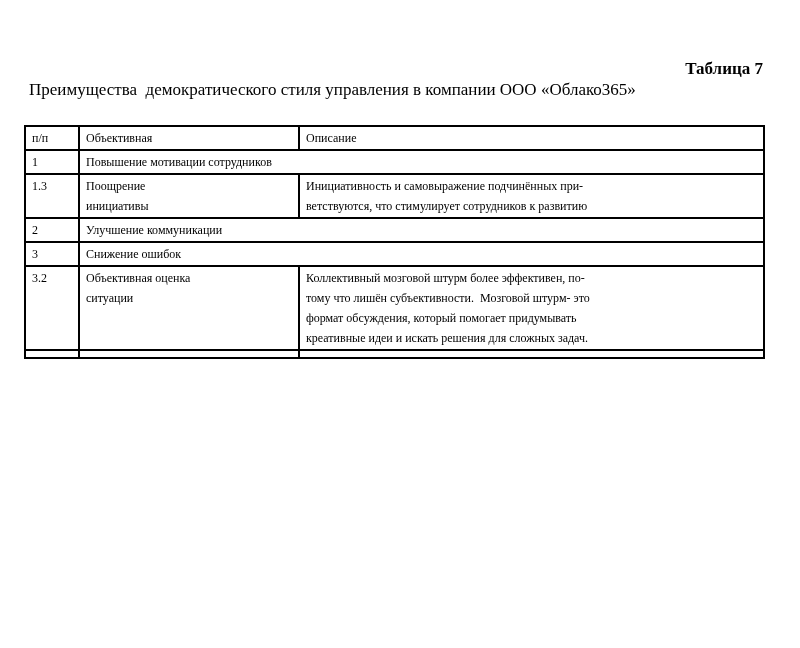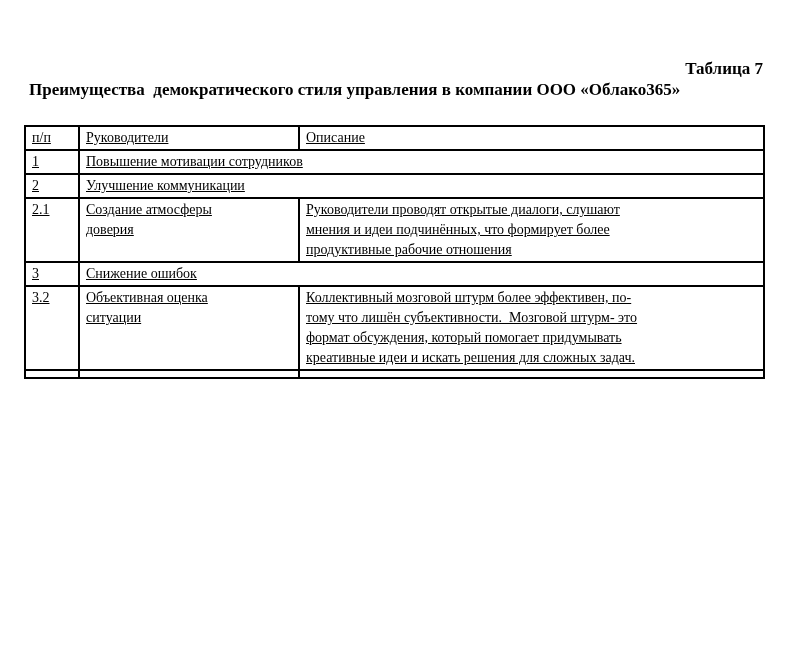--- a/index.html
+++ b/index.html
@@ -16,45 +16,44 @@
   .caption {
     width: 739px;
     text-align: right;
     font-weight: 700;
     font-size: 17px;
     line-height: 19px;
     white-space: pre;
   }
   .doc-heading {
     width: 766px;
-    font-weight: 700;
+    font-weight: 400;
     font-size: 17px;
     line-height: 19px;
     white-space: pre;
     padding-left: 5px;
     margin: 2px 0 3px 0;
     overflow: hidden;
   }
 
   table.adv {
     border-collapse: collapse;
     table-layout: fixed;
     width: 739px;
   }
   table.adv td {
     border: 2px solid #000000;
     vertical-align: top;
     text-align: left;
-    font-size: 14px;
+    font-size: 12px;
     line-height: 20px;
     padding: 1px 3px 1px 6px;
     white-space: pre;
     overflow: hidden;
     font-weight: 400;
-    text-decoration: underline;
   }
   td.c-adv  { padding-left: 10px; }
   td.c-desc { padding-left: 8px; }
   td.section-title { text-align: center; padding-left: 0; }
   tr.cut-row td { height: 8px; padding: 0; }
 </style>
 </head>
 <body>
 
 <div class="page">
@@ -66,45 +65,44 @@
   <table class="adv">
     <colgroup>
       <col style="width:54px">
       <col style="width:220px">
       <col style="width:465px">
     </colgroup>
 
     <tbody>
         <tr>
       <td class="c-num">п/п</td>
-      <td class="c-adv">Руководители</td>
+      <td class="c-adv">Объективная</td>
       <td class="c-desc">Описание</td>
     </tr>
 
     <tr>
       <td class="c-num">1</td>
       <td class="section-title" colspan="2">Повышение мотивации сотрудников</td>
     </tr>
 
 
 
+    <tr>
+      <td class="c-num">1.3</td>
+      <td class="c-adv">Поощрение
+инициативы</td>
+      <td class="c-desc">Инициативность и самовыражение подчинённых при-
+ветствуются, что стимулирует сотрудников к развитию</td>
+    </tr>
 
     <tr>
       <td class="c-num">2</td>
       <td class="section-title" colspan="2">Улучшение коммуникации</td>
     </tr>
 
-    <tr>
-      <td class="c-num">2.1</td>
-      <td class="c-adv">Создание атмосферы
-доверия</td>
-      <td class="c-desc">Руководители проводят открытые диалоги, слушают
-мнения и идеи подчинённых, что формирует более
-продуктивные рабочие отношения</td>
-    </tr>
 
 
 
     <tr>
       <td class="c-num">3</td>
       <td class="section-title" colspan="2">Снижение ошибок</td>
     </tr>
 
 
     <tr>

